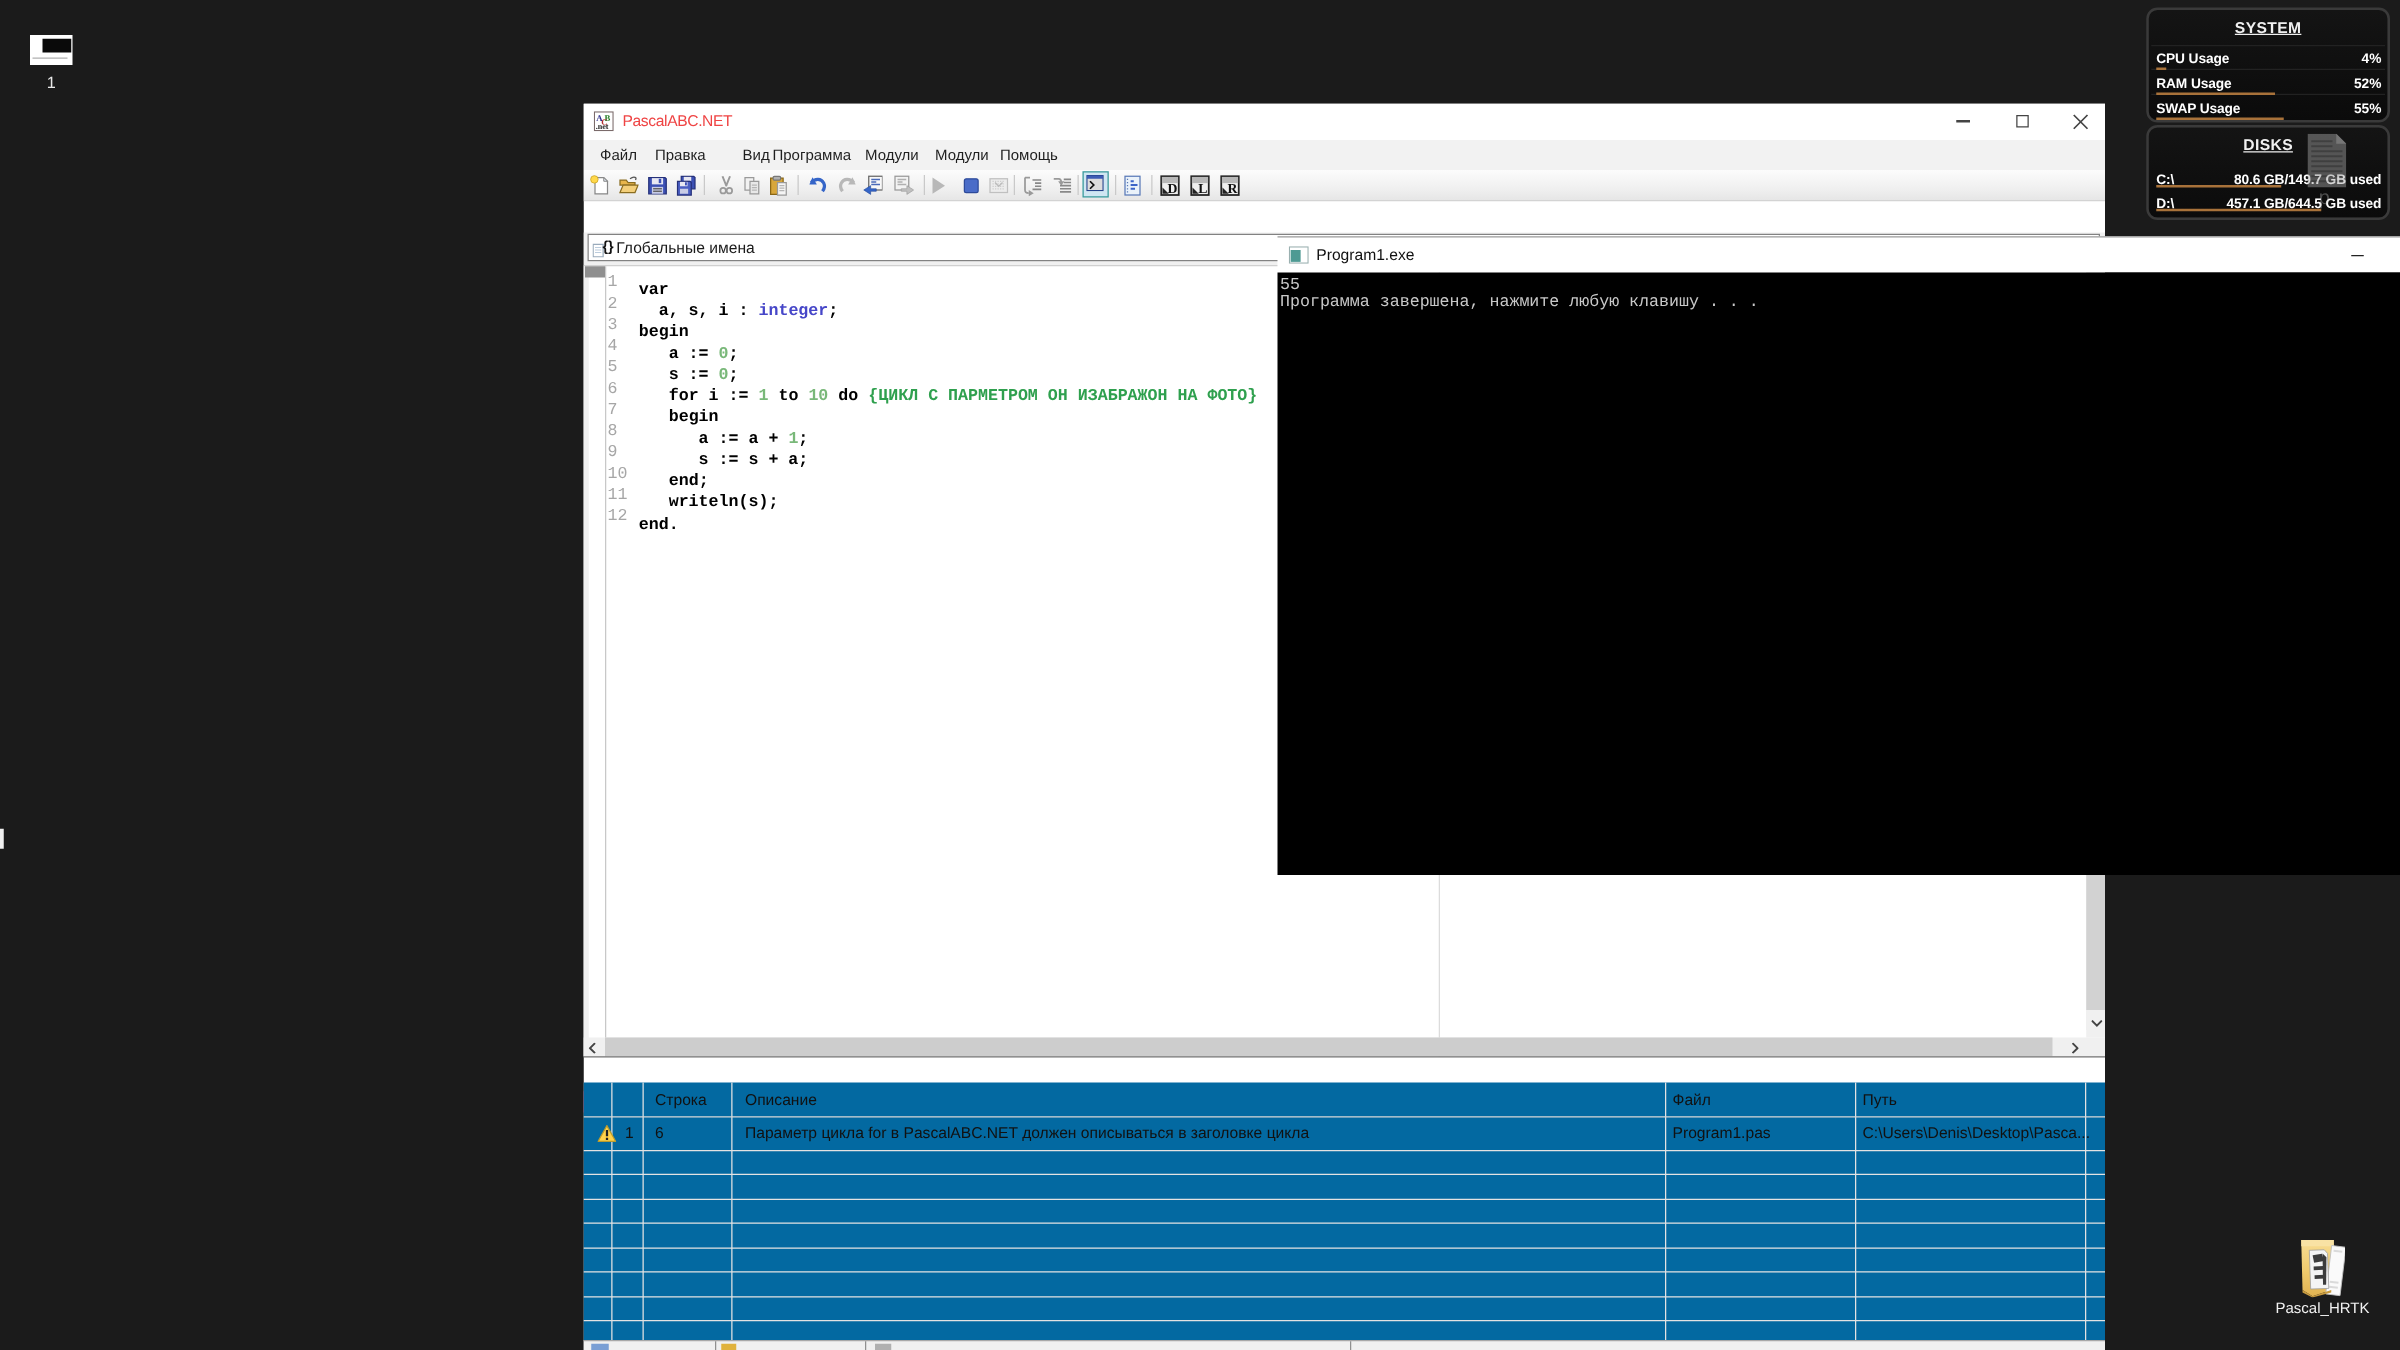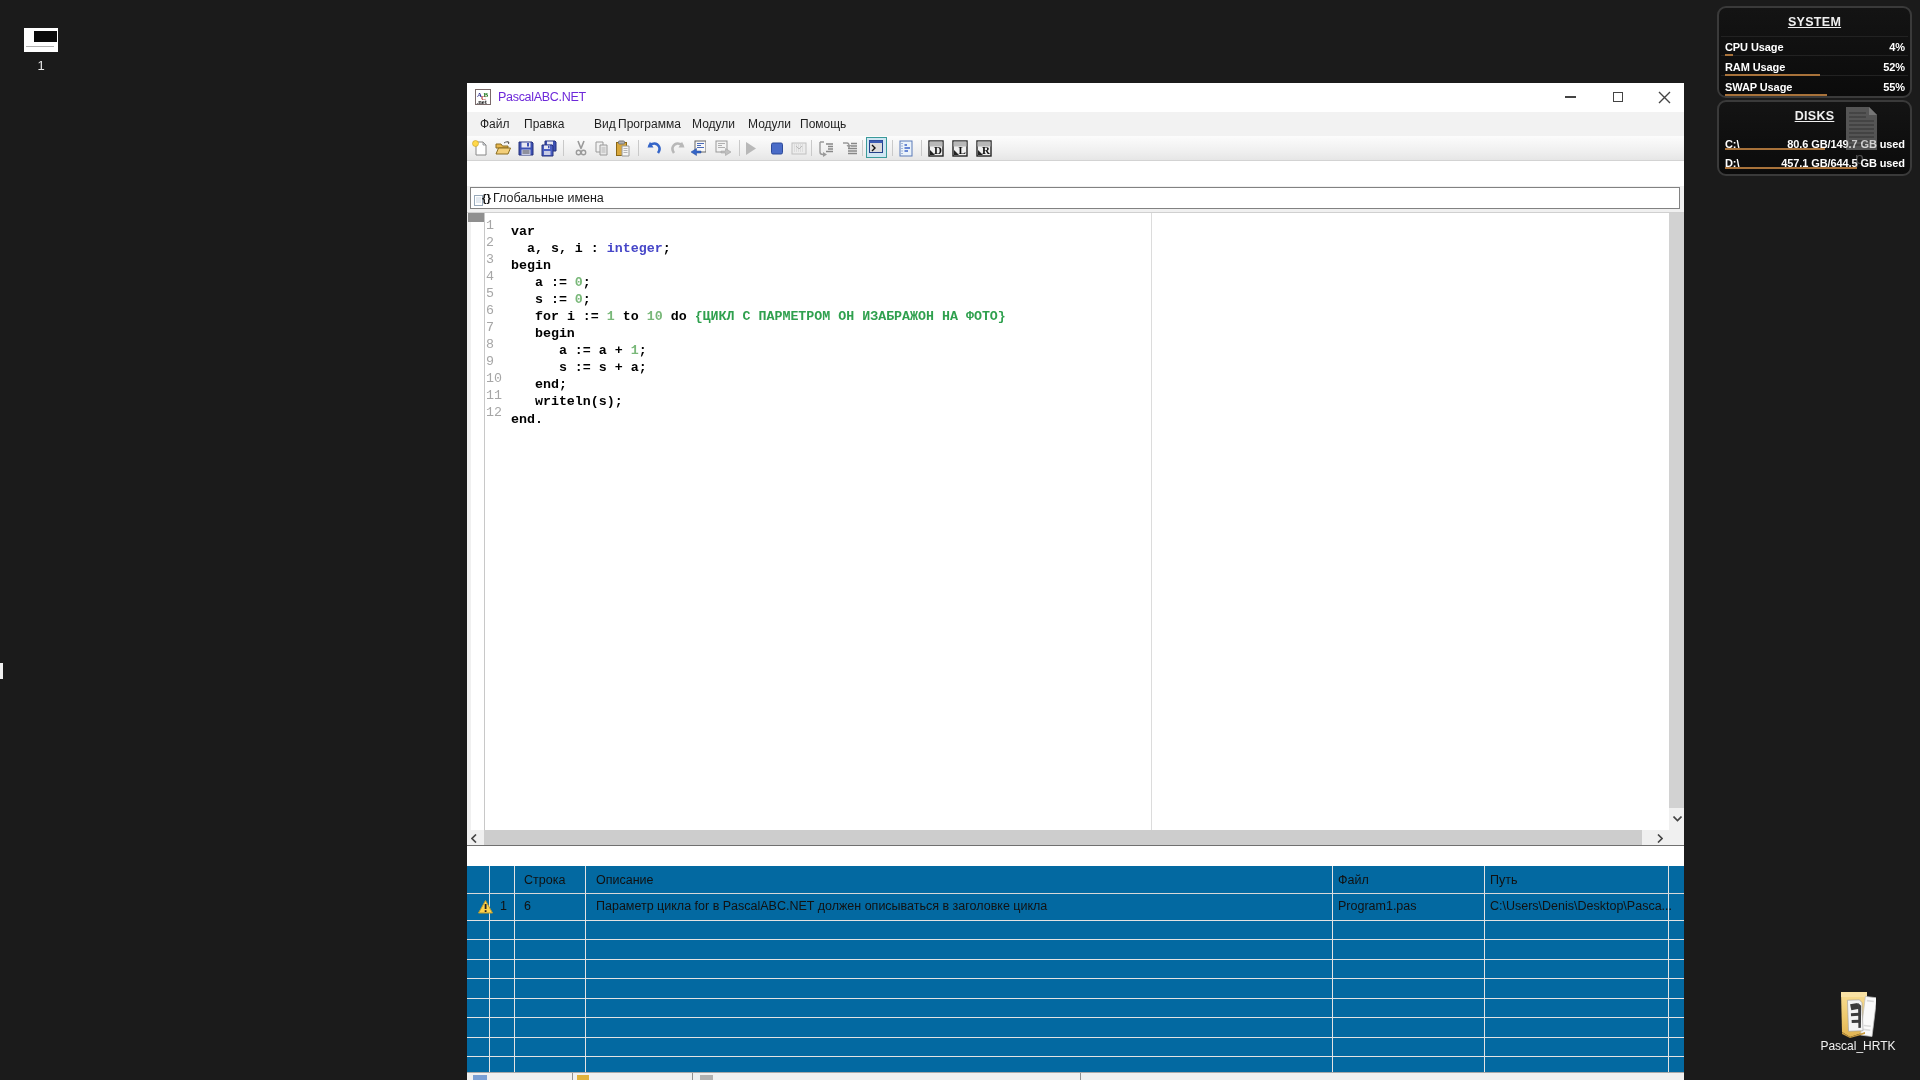--- a/index.html
+++ b/index.html
@@ -4,21 +4,21 @@
 <style>
   * { margin:0; padding:0; box-sizing:border-box; }
   html,body { width:1920px; height:1080px; overflow:hidden; background:#1b1b1b;
     font-family:"Liberation Sans", sans-serif; }
   .abs { position:absolute; }
   #desk { position:relative; width:1920px; height:1080px; }
 
   
   #win { left:467px; top:83px; width:1217px; height:997px; background:#fff; }
   #titlebar { left:0; top:0; width:100%; height:29px; background:#fff; }
-  #ttext { left:31px; top:7px; font-size:12.5px; letter-spacing:-0.3px; color:#6d28d9; }
+  #ttext { left:31px; top:7px; font-size:12.5px; letter-spacing:-0.3px; color:#ef4444; }
   .wbtn { color:#444; }
   #menubar { left:0; top:29px; width:100%; height:24px; background:#f2f2f2; }
   .mi { position:absolute; top:5px; font-size:12px; color:#1f1f1f; }
   #toolbar { left:0; top:53px; width:100%; height:25px;
      background:linear-gradient(#fcfcfc,#eeeeee 70%,#e6e6e6); border-bottom:1px solid #d3d3d3; }
   .tico { position:absolute; top:4px; width:16px; height:17px; }
   .tsep { position:absolute; top:4px; width:1px; height:16px; background:#c9c9c9; }
 
   #tabstrip { left:0; top:78px; width:100%; height:25px; background:#f0f0f0; }
   #tab1 { position:absolute; left:7px; top:4px; width:181px; height:21px; background:#fff;
@@ -356,20 +356,32 @@
     <div id="btabs">
       <div style="position:absolute;left:3px;top:0;width:103px;height:8px;border-right:1px solid #909090"></div>
       <div style="position:absolute;left:104px;top:0;width:122px;height:8px;border-right:1px solid #909090"></div>
       <div style="position:absolute;left:227px;top:0;width:387px;height:8px;border-right:1px solid #909090"></div>
       <div style="position:absolute;left:6px;top:2px;width:14px;height:6px;background:#7a9fd4"></div>
       <div style="position:absolute;left:110px;top:2px;width:12px;height:6px;background:#e0b23c"></div>
       <div style="position:absolute;left:233px;top:2px;width:13px;height:6px;background:#b0b0b0"></div>
     </div>
   </div>
 
+  <div class="abs" id="console">
+    <div id="ctitle">
+      <svg class="abs" style="left:9px;top:7px" width="16" height="14">
+        <rect x="0.5" y="0.5" width="15" height="13" fill="#fff" stroke="#9ab0b0"></rect>
+        <rect x="1.5" y="3" width="8" height="9.5" fill="#4e9a93"></rect>
+      </svg>
+      <span id="ctext">Program1.exe</span>
+      <div class="abs" style="left:859px;top:13.5px;width:10px;height:1.6px;background:#222"></div>
+    </div>
+    <div id="cbody">55
+Программа завершена, нажмите любую клавишу . . .</div>
+  </div>
 
   <div class="sbox" style="top:6px;height:92px;">
     <h3 style="margin-top:7px">SYSTEM</h3>
     <div class="fline" style="top:28px"></div>
     <div class="srow" style="top:33px">CPU Usage<span class="v">4%</span></div>
     <div class="fline" style="top:47px"></div>
     <div class="uline" style="top:46px;width:8px"></div>
     <div class="srow" style="top:53px">RAM Usage<span class="v">52%</span></div>
     <div class="fline" style="top:67px"></div>
     <div class="uline" style="top:66px;width:95px"></div>

